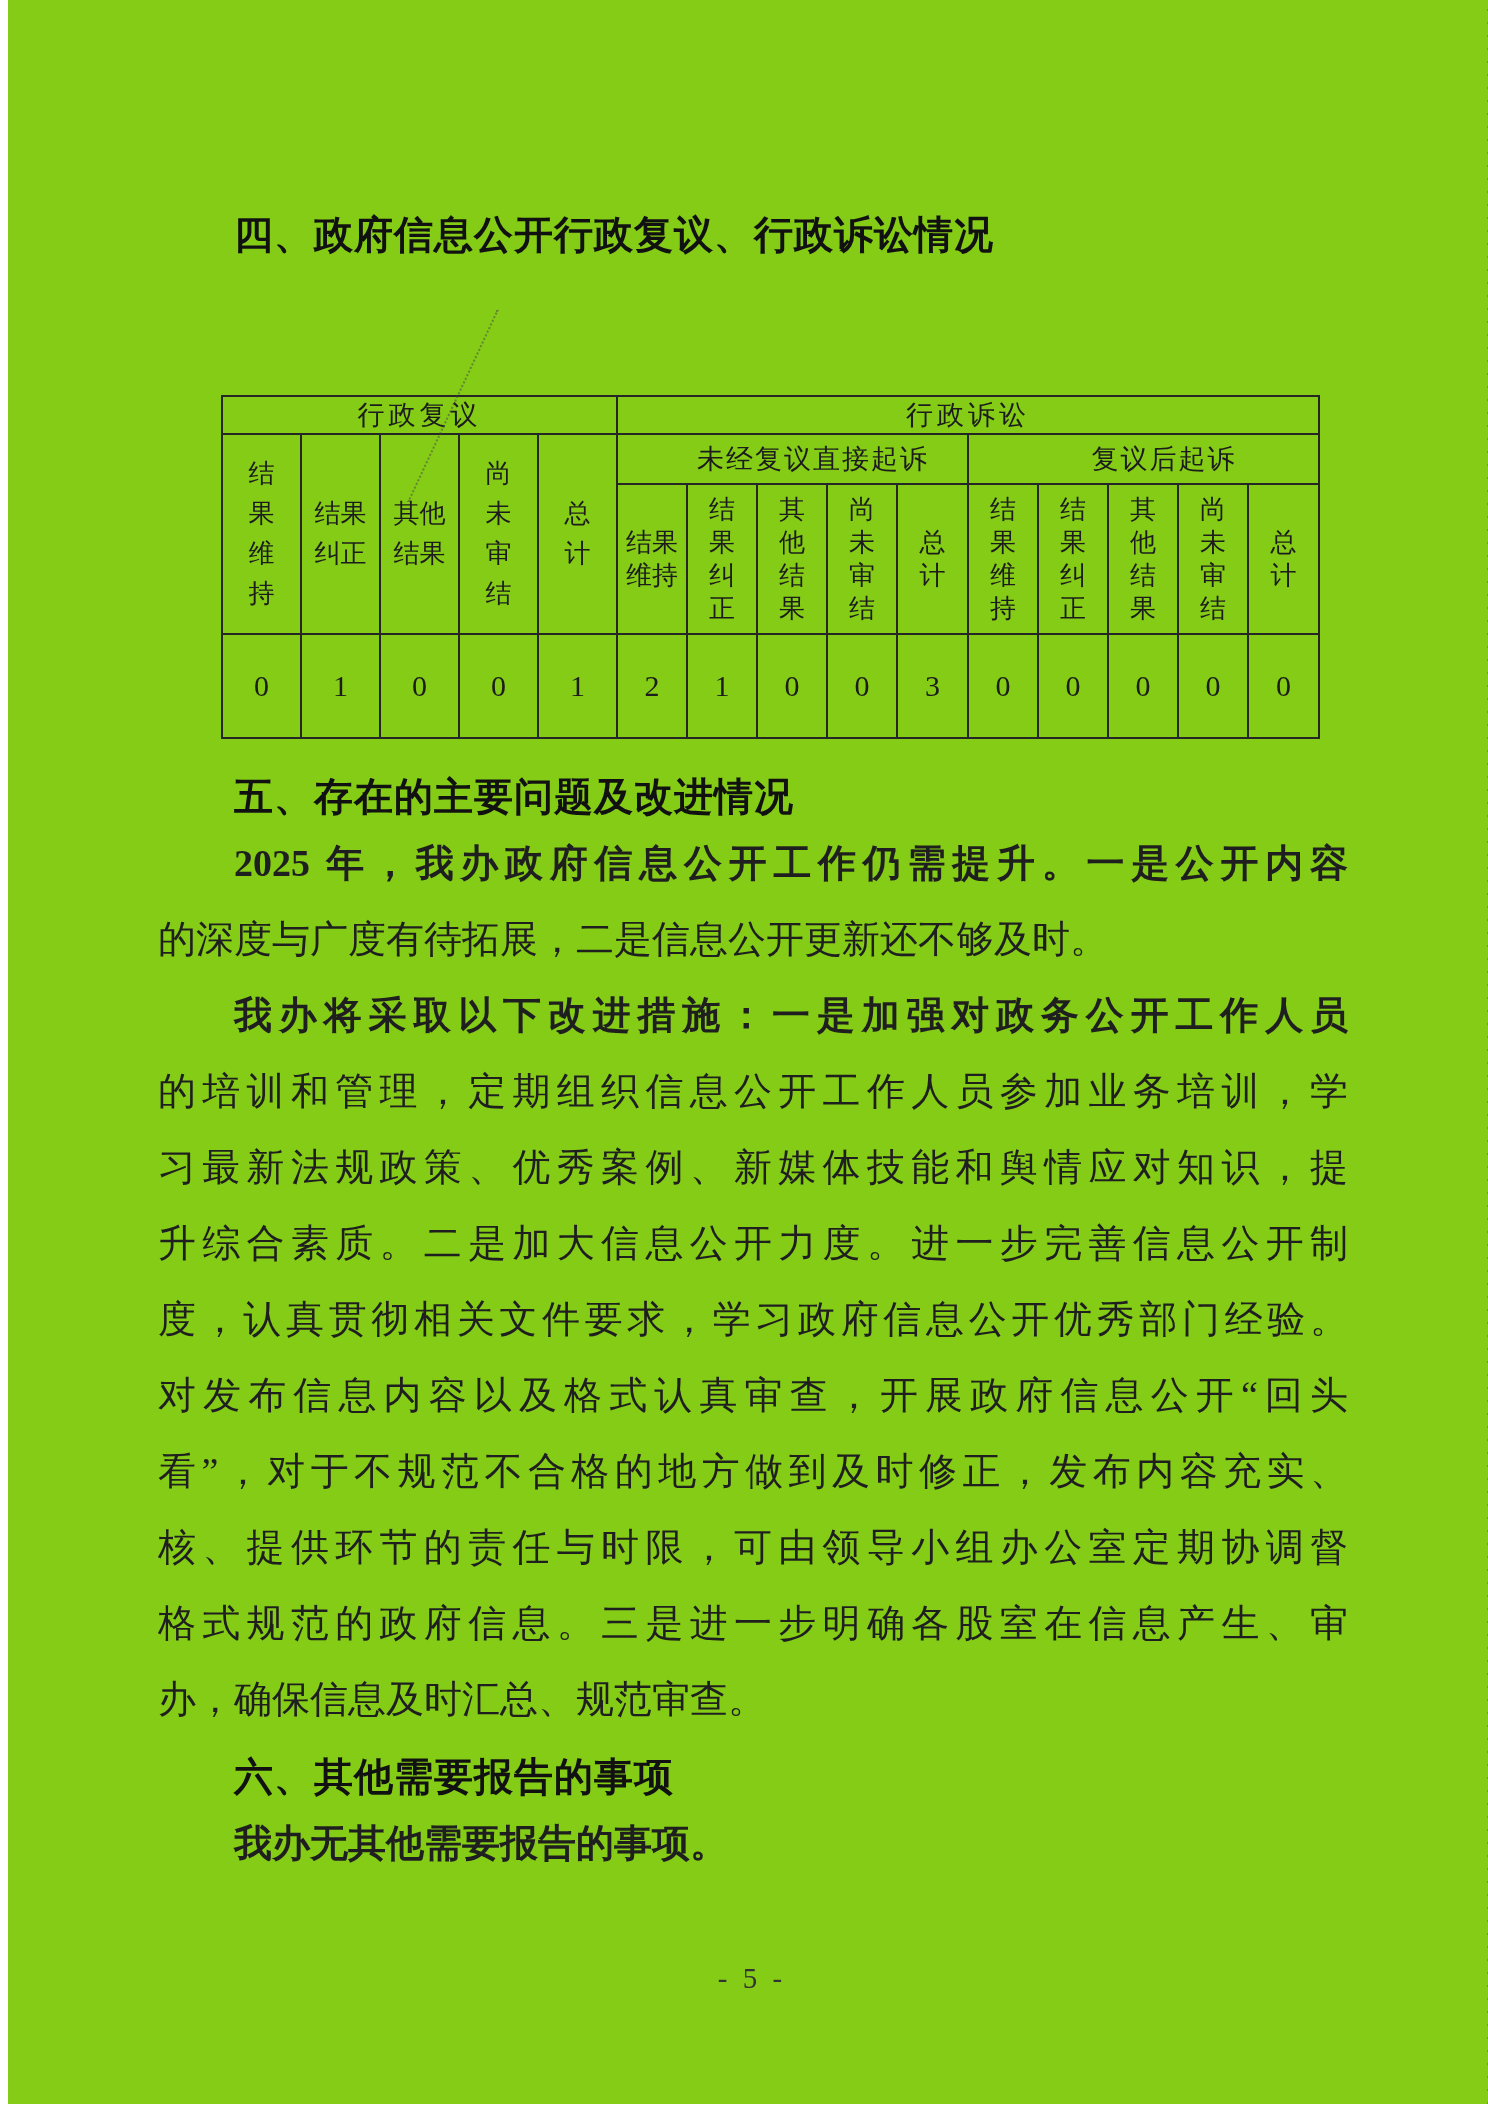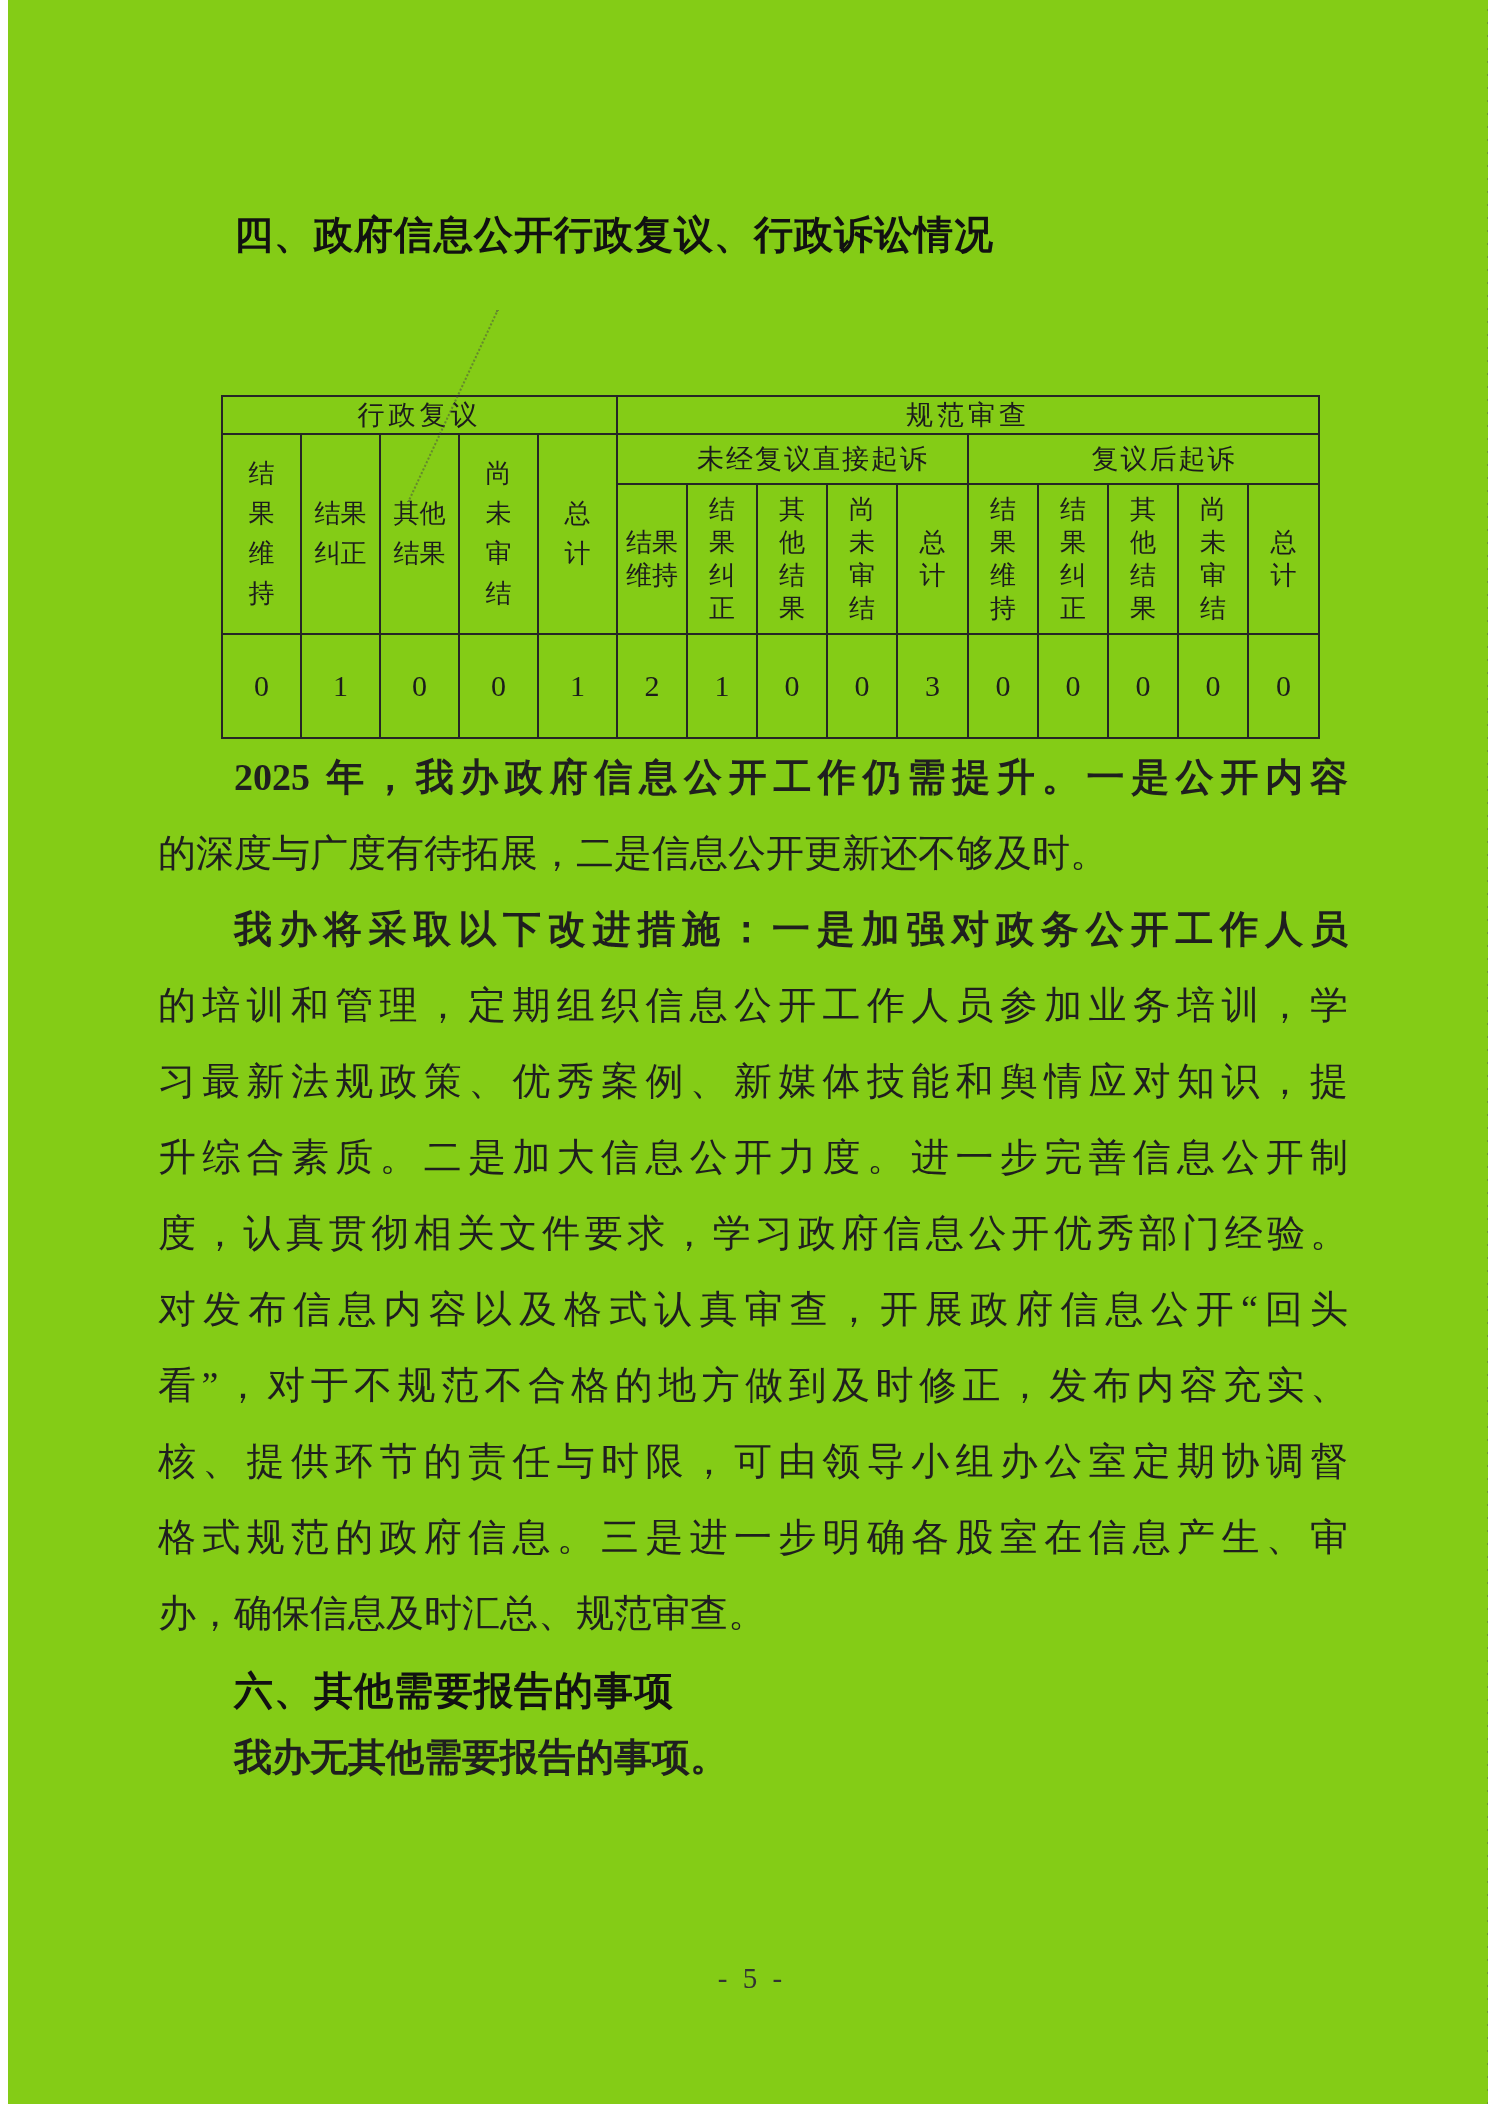--- a/index.html
+++ b/index.html
@@ -117,21 +117,21 @@
           <col style="width:71px">
         <col style="width:70px">
           <col style="width:70px">
           <col style="width:70px">
           <col style="width:70px">
           <col style="width:71px">
       </colgroup>
       <tbody>
         <tr class="r1">
           <td colspan="5">行政复议</td>
-          <td colspan="10">规范审查</td>
+          <td colspan="10">行政诉讼</td>
         </tr>
         <tr class="r2">
           <td rowspan="2" class="vhead">结
 果
 维
 持</td>
           <td rowspan="2" class="vhead">结果
 纠正</td>
           <td rowspan="2" class="vhead">其他
 结果</td>
@@ -193,20 +193,21 @@
           <td>3</td>
           <td>0</td>
           <td>0</td>
           <td>0</td>
           <td>0</td>
           <td>0</td>
         </tr>
       </tbody>
     </table>
 
+    <h2 class="h heading5">五、存在的主要问题及改进情况</h2>
 
     <div class="para">
       <div class="line indent">2025 年，我办政府信息公开工作仍需提升。一是公开内容</div>
       <div class="line last">的深度与广度有待拓展，二是信息公开更新还不够及时。</div>
     </div>
 
     <div class="para">
       <div class="line indent">我办将采取以下改进措施：一是加强对政务公开工作人员</div>
       <div class="line">的培训和管理，定期组织信息公开工作人员参加业务培训，学</div>
       <div class="line">习最新法规政策、优秀案例、新媒体技能和舆情应对知识，提</div>

